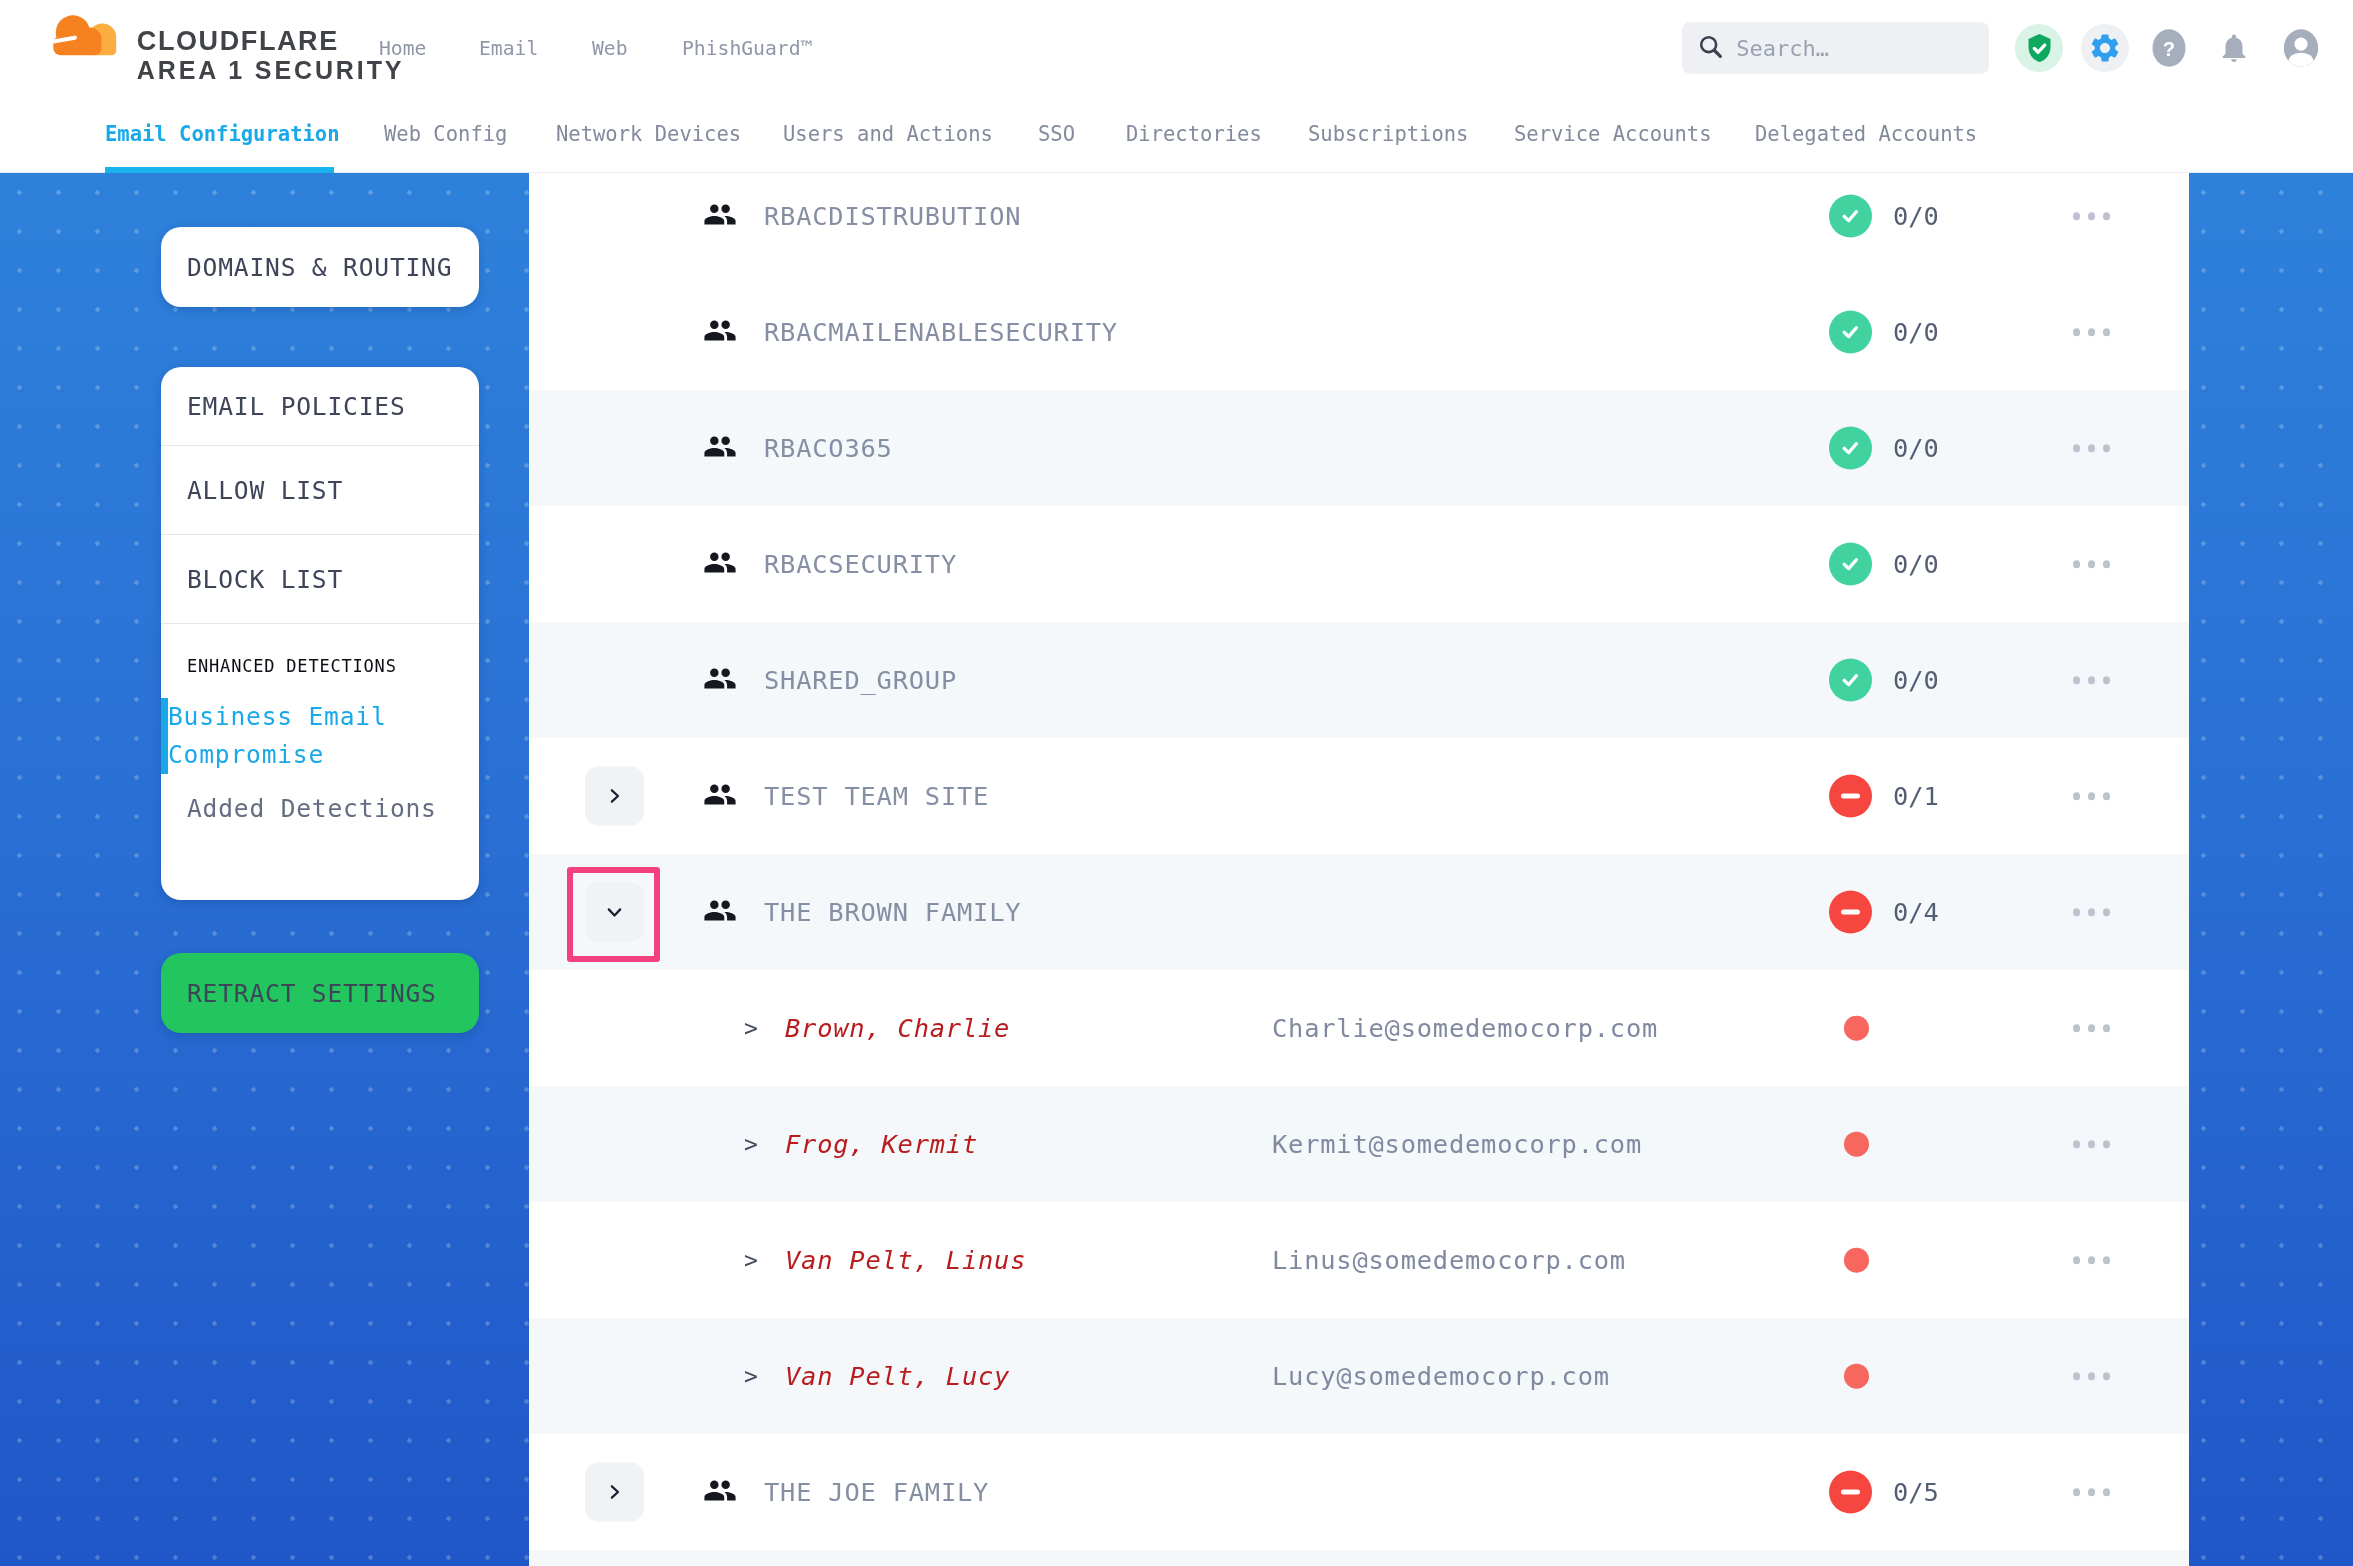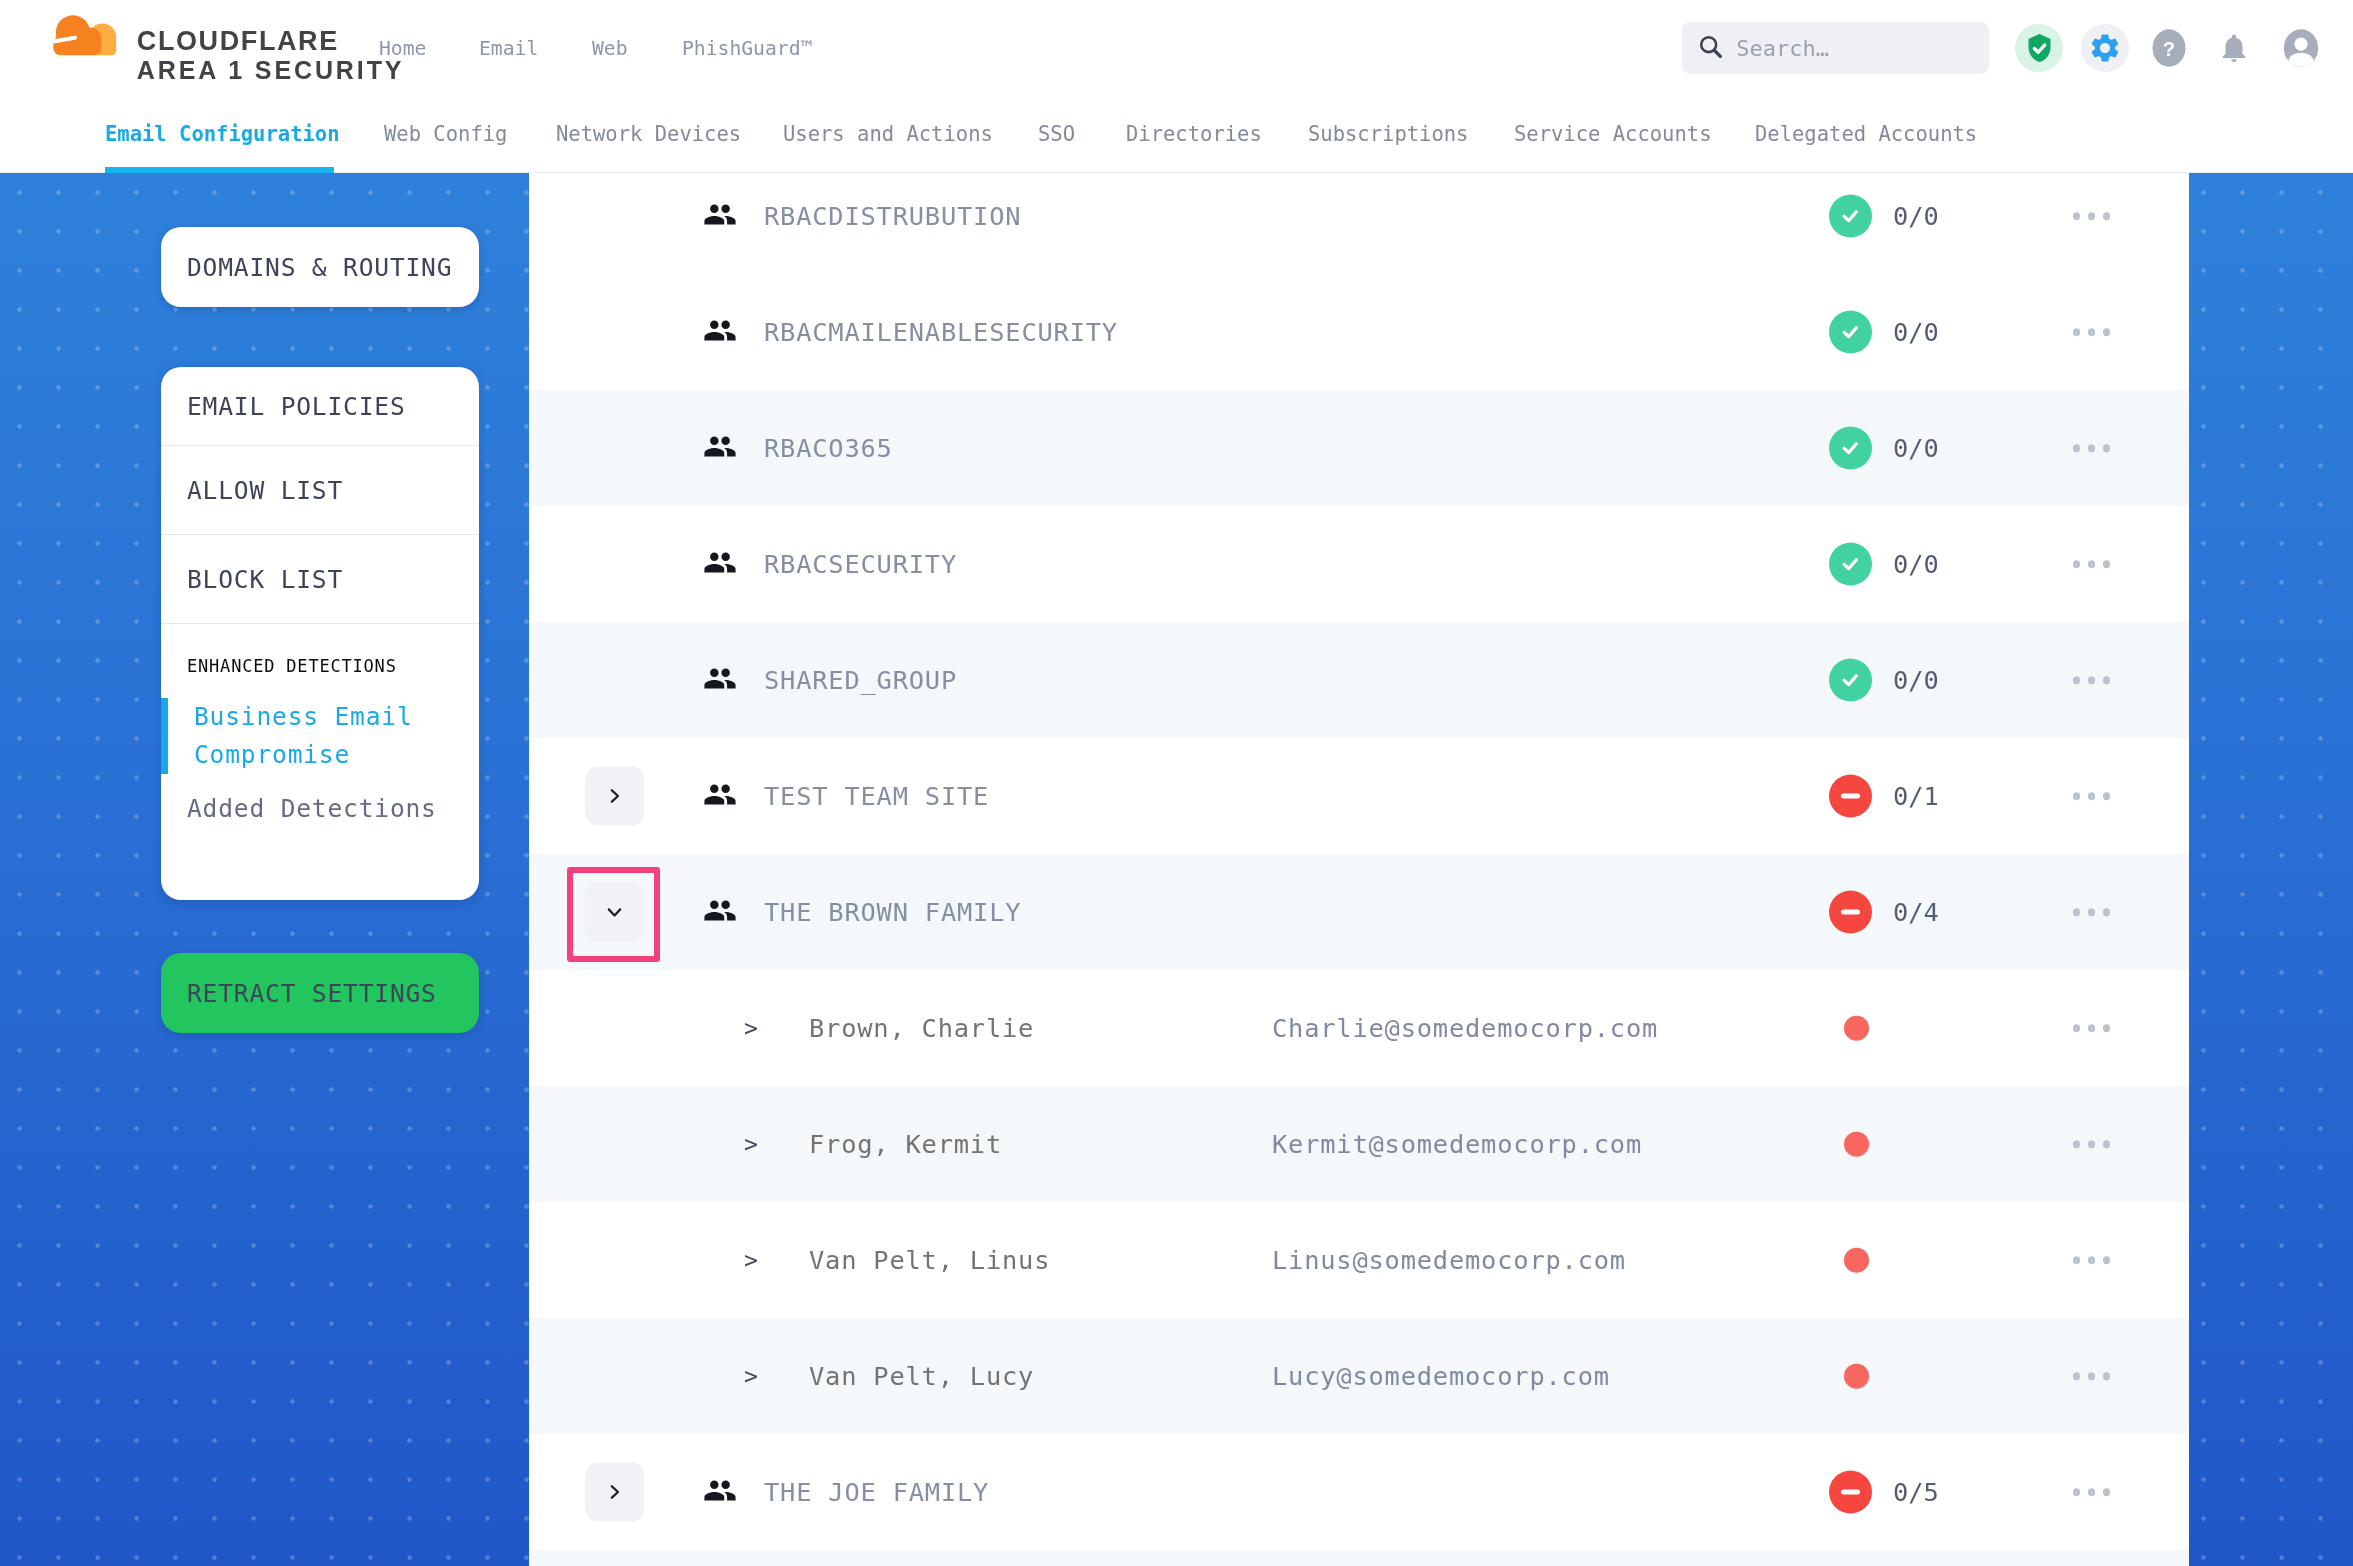--- a/index.html
+++ b/index.html
@@ -37,21 +37,21 @@
   
   .card { position:absolute; left:161px; width:318px; background:#fff; border-radius:20px; box-shadow:0 2.5px 8.2px rgba(15,50,110,.25); }
   .card-domains { top:227px; height:80px; display:flex; align-items:center; }
   .card-policies { top:367px; height:533px; }
   .card-retract { top:953px; height:80px; display:flex; align-items:center; background:#22c55e; }
   .side-label { padding-left:26px; font-size:24.6px; color:#3e4559; letter-spacing:0.8px; }
   .side-item { height:89px; display:flex; align-items:center; border-bottom:0.8px solid #e4e8ec; cursor:pointer; }
   .side-item:first-child { height:79px; }
   .side-section { padding:23px 26px 0 26px; }
   .side-title { font-size:17px; color:#0b0d12; line-height:38px; letter-spacing:0.8px; }
-  .side-link-active { position:relative; margin:13px 0 8px -26px; padding-left:26px; border-left:7.4px solid #1aa9e8; font-size:24.6px; line-height:38px; color:#1aa9e8; letter-spacing:0.8px; cursor:pointer; }
+  .side-link-active { position:relative; margin:13px 0 8px -26px; border-left:7.4px solid #1aa9e8; font-size:24.6px; line-height:38px; color:#1aa9e8; letter-spacing:0.8px; cursor:pointer; }
   .side-link { margin-top:19.7px; font-size:24.6px; color:#646d82; letter-spacing:0.8px; cursor:pointer; }
 
   
   .panel { position:absolute; left:529px; top:173px; width:1660px; height:1394px; background:#fff; overflow:hidden; }
   .rows { margin-top:-14.8px; }
   .row { position:relative; height:116px; background:#fff; }
   .row.light { background:#f4f8fb;padding-left:44px; }
   .vc { position:absolute; top:50%; transform:translateY(-50%); }
   .chev-btn { left:56px; width:59px; height:59px; border:none; border-radius:13px; background:#f0f2f5; cursor:pointer; display:flex; align-items:center; justify-content:center; }
   .chev-btn svg { transition:none; }
@@ -59,21 +59,21 @@
   .people-icon { left:174px; }
   .g-name { left:235px; font-size:25.4px; color:#858ea3; letter-spacing:0.8px; white-space:nowrap; }
   .status { left:1300px; width:43px; height:43px; border-radius:50%; display:flex; align-items:center; justify-content:center; }
   .status.ok { background:#41d2a0; }
   .status.blocked { background:#f5463f; }
   .minus-bar { width:19.7px; height:4.9px; border-radius:2.5px; background:#fff; }
   .g-count { left:1364px; font-size:25.4px; color:#545d72; }
   .dots { left:1544px; display:flex; gap:7.4px; cursor:pointer; }
   .dots i { width:7.4px; height:7.4px; border-radius:50%; background:#bcc3cf; }
   .m-chev { left:215px; font-size:23px; color:#454d61; }
-  .m-name { left:280px; font-size:25.4px; color:#737373; letter-spacing:0.8px; white-space:nowrap; }
+  .m-name { left:256px; font-size:25.4px; color:#b91c1c; letter-spacing:0.8px; white-space:nowrap;font-style:italic; }
   .m-email { left:743px; font-size:25.4px; color:#8089a0; letter-spacing:0.8px; white-space:nowrap; }
   .m-dot { left:1315px; width:24.6px; height:24.6px; border-radius:50%; background:#f7665f; }
   .highlight-box { position:absolute; left:38px; top:694px; width:93px; height:95px; border:6.6px solid #f2417c; border-radius:3.3px; z-index:3; pointer-events:none; }
 </style>
 </head>
 <body>
 
 <div id="app">
 
   <div class="header">

